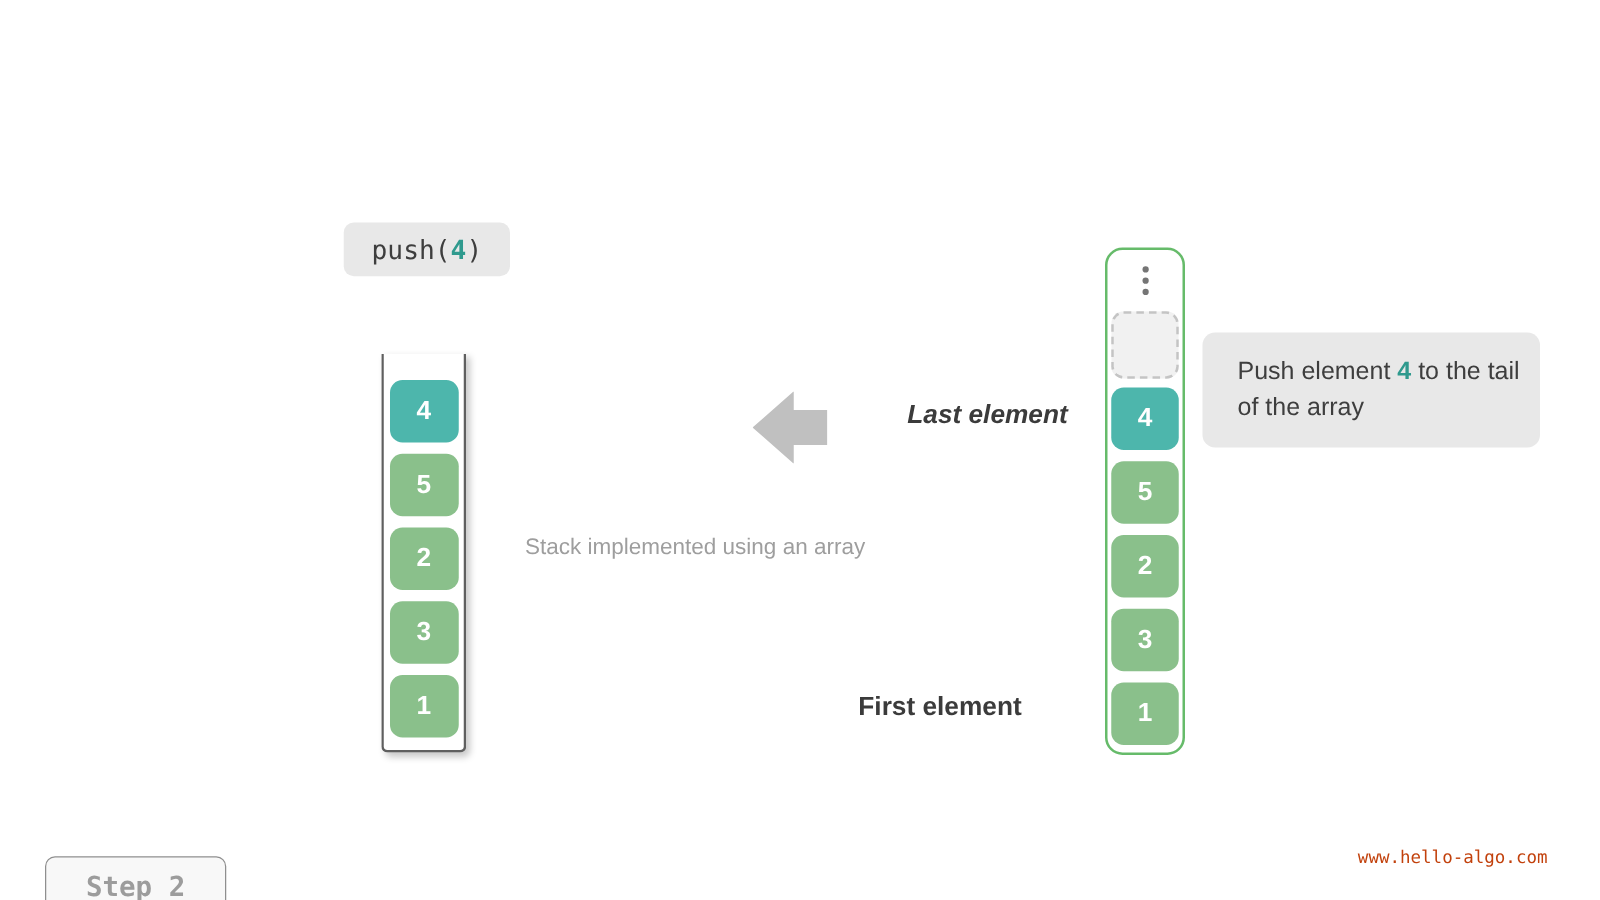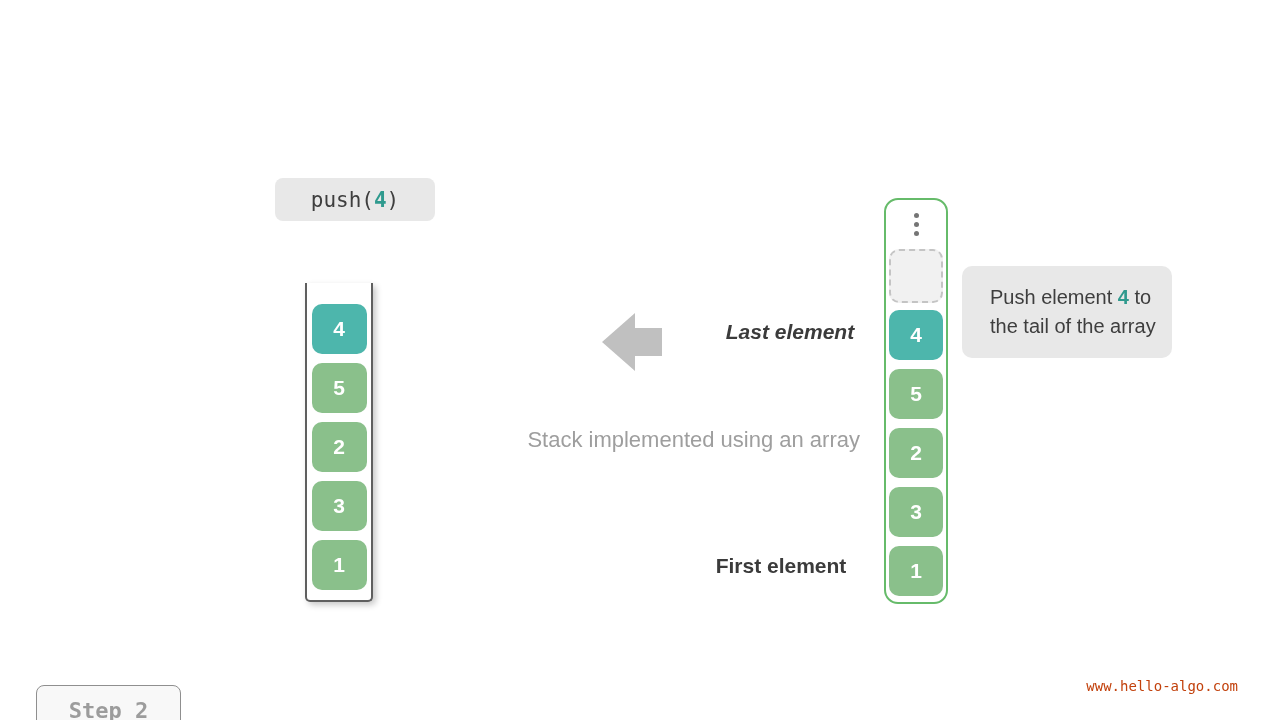--- a/index.html
+++ b/index.html
@@ -4,21 +4,21 @@
 <style>
   * { margin: 0; padding: 0; box-sizing: border-box; }
   html, body { width: 1280px; height: 720px; background: #ffffff; overflow: hidden; }
   body { font-family: "Liberation Sans", sans-serif; position: relative; }
 
   .canvas { position: absolute; inset: 0; width: 1280px; height: 720px; background: #fff; }
 
   
   .push-badge {
     position: absolute; left: 275px; top: 178px;
-    width: 160px; height: 43px;
+    width: 133px; height: 43px;
     background: #e8e8e8; border-radius: 8px;
     display: flex; align-items: center; justify-content: center;
     font-family: "DejaVu Sans Mono", monospace;
     font-size: 21px; color: #3e3e3e; letter-spacing: 0px;
   }
   .push-badge .arg { color: #2f9a8e; font-weight: bold; }
 
   
   .stack-container {
     position: absolute; left: 305px; top: 283px;
@@ -74,31 +74,31 @@
     width: 60px; height: 58px;
     background: #c0c0c0;
     clip-path: polygon(0 50%, 55% 0, 55% 26%, 100% 26%, 100% 74%, 55% 74%, 55% 100%);
   }
 
   .label-last, .label-first {
     position: absolute; width: 220px; text-align: center;
     font-size: 21px; font-weight: bold; color: #3b3b3b;
   }
   .label-last { left: 680px; top: 320px; font-style: italic; }
-  .label-first { left: 671px; top: 554px; }
+  .label-first { left: 642px; top: 554px; }
 
   .caption {
     position: absolute; left: 420px; top: 427px; width: 440px;
-    text-align: right; font-size: 22px; color: #9e9e9e;
+    text-align: left; font-size: 18px; color: #9e9e9e;
   }
 
   
   .tooltip {
     position: absolute; left: 962px; top: 266px;
-    width: 210px; height: 92px;
+    width: 270px; height: 92px;
     background: #e8e8e8; border-radius: 10px;
     display: flex; align-items: center;
     padding-left: 28px; padding-right: 16px;
   }
   .tooltip .tooltip-text {
     font-size: 20px; line-height: 29px; color: #3e3e3e;
   }
   .tooltip .hl { color: #2f9a8e; font-weight: bold; }
 
   

